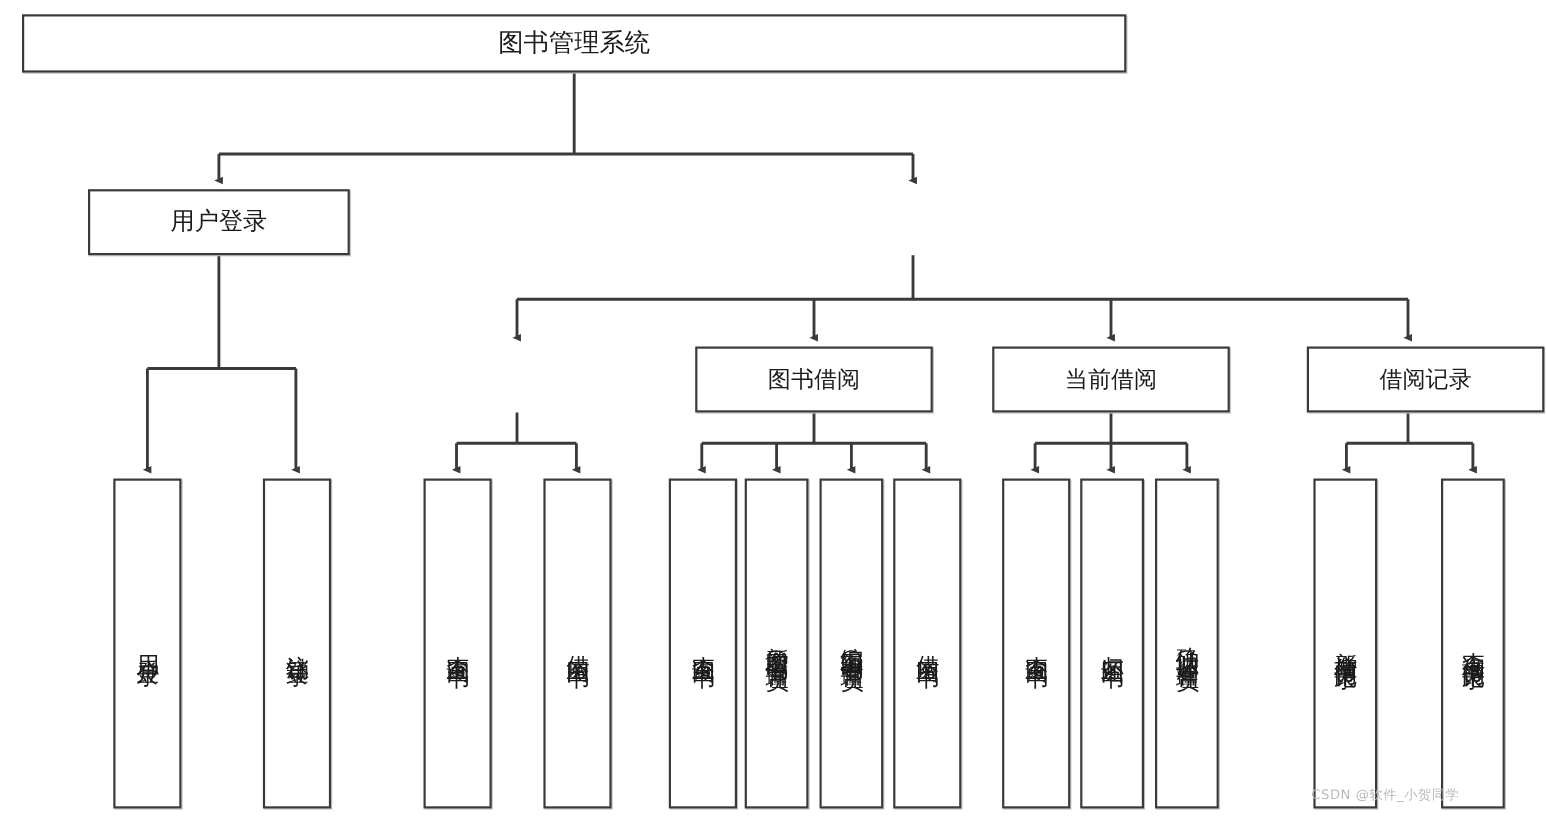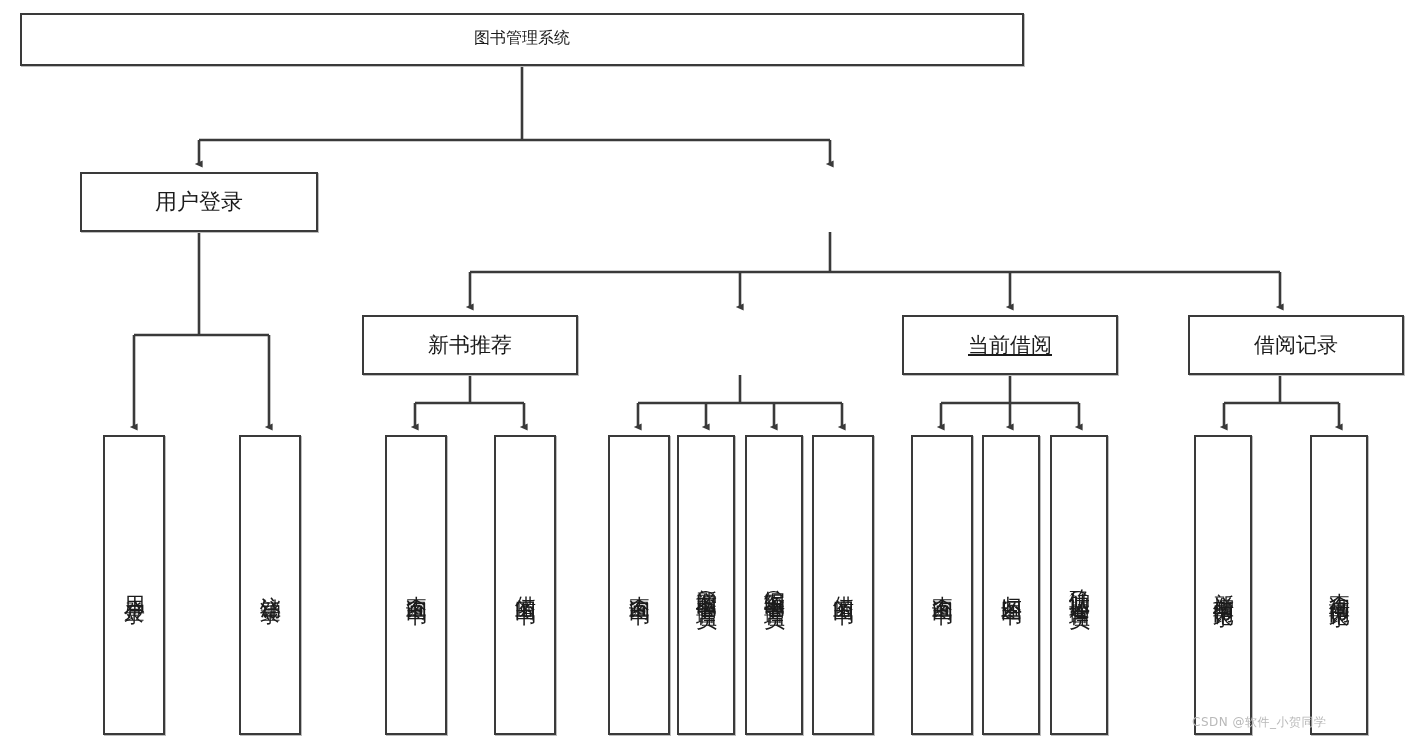--- a/index.html
+++ b/index.html
@@ -37,22 +37,21 @@
     justify-content: center;
     color: #1b1b1b;
   }
   .node-label {
     display: block;
     text-align: center;
     line-height: 1.08;
     white-space: pre;
   }
   .node.root .node-label {
-    font-size: 16px;
-    font-family: Liberation Mono, monospace;
+    font-size: 23px;
   }
   .node.level2 .node-label {
     font-size: 22px;
   }
   .node.level3 .node-label {
     font-size: 21px;
   }
   .node.leaf {
     align-items: center;
     justify-content: center;
@@ -132,24 +131,24 @@
   </svg>
 
   <div class="node root" style="left:20px; top:13px; width:1004px; height:53px;">
     <span class="node-label">图书管理系统</span>
   </div>
 
   <div class="node level2" style="left:80px; top:172px; width:238px; height:60px;">
     <span class="node-label">用户登录</span>
   </div>
 
-  <div class="node level3" style="left:362px; top:315px; width:216px; height:60px;">
-    <span class="node-label">新书推荐</span>
+  <div class="node level3" style="left:632px; top:315px; width:216px; height:60px;">
+    <span class="node-label">图书借阅</span>
   </div>
-  <div class="node level3" style="left:902px; top:315px; width:216px; height:60px;text-decoration:underline;">
+  <div class="node level3" style="left:902px; top:315px; width:216px; height:60px;">
     <span class="node-label">当前借阅</span>
   </div>
   <div class="node level3" style="left:1172px; top:315px; width:216px; height:60px;margin-left:16px;">
     <span class="node-label">借阅记录</span>
   </div>
 
   <div class="node leaf" style="left:103px; top:435px; width:62px; height:300px;">
     <span class="node-label">用户登录</span>
   </div>
   <div class="node leaf" style="left:239px; top:435px; width:62px; height:300px;">

